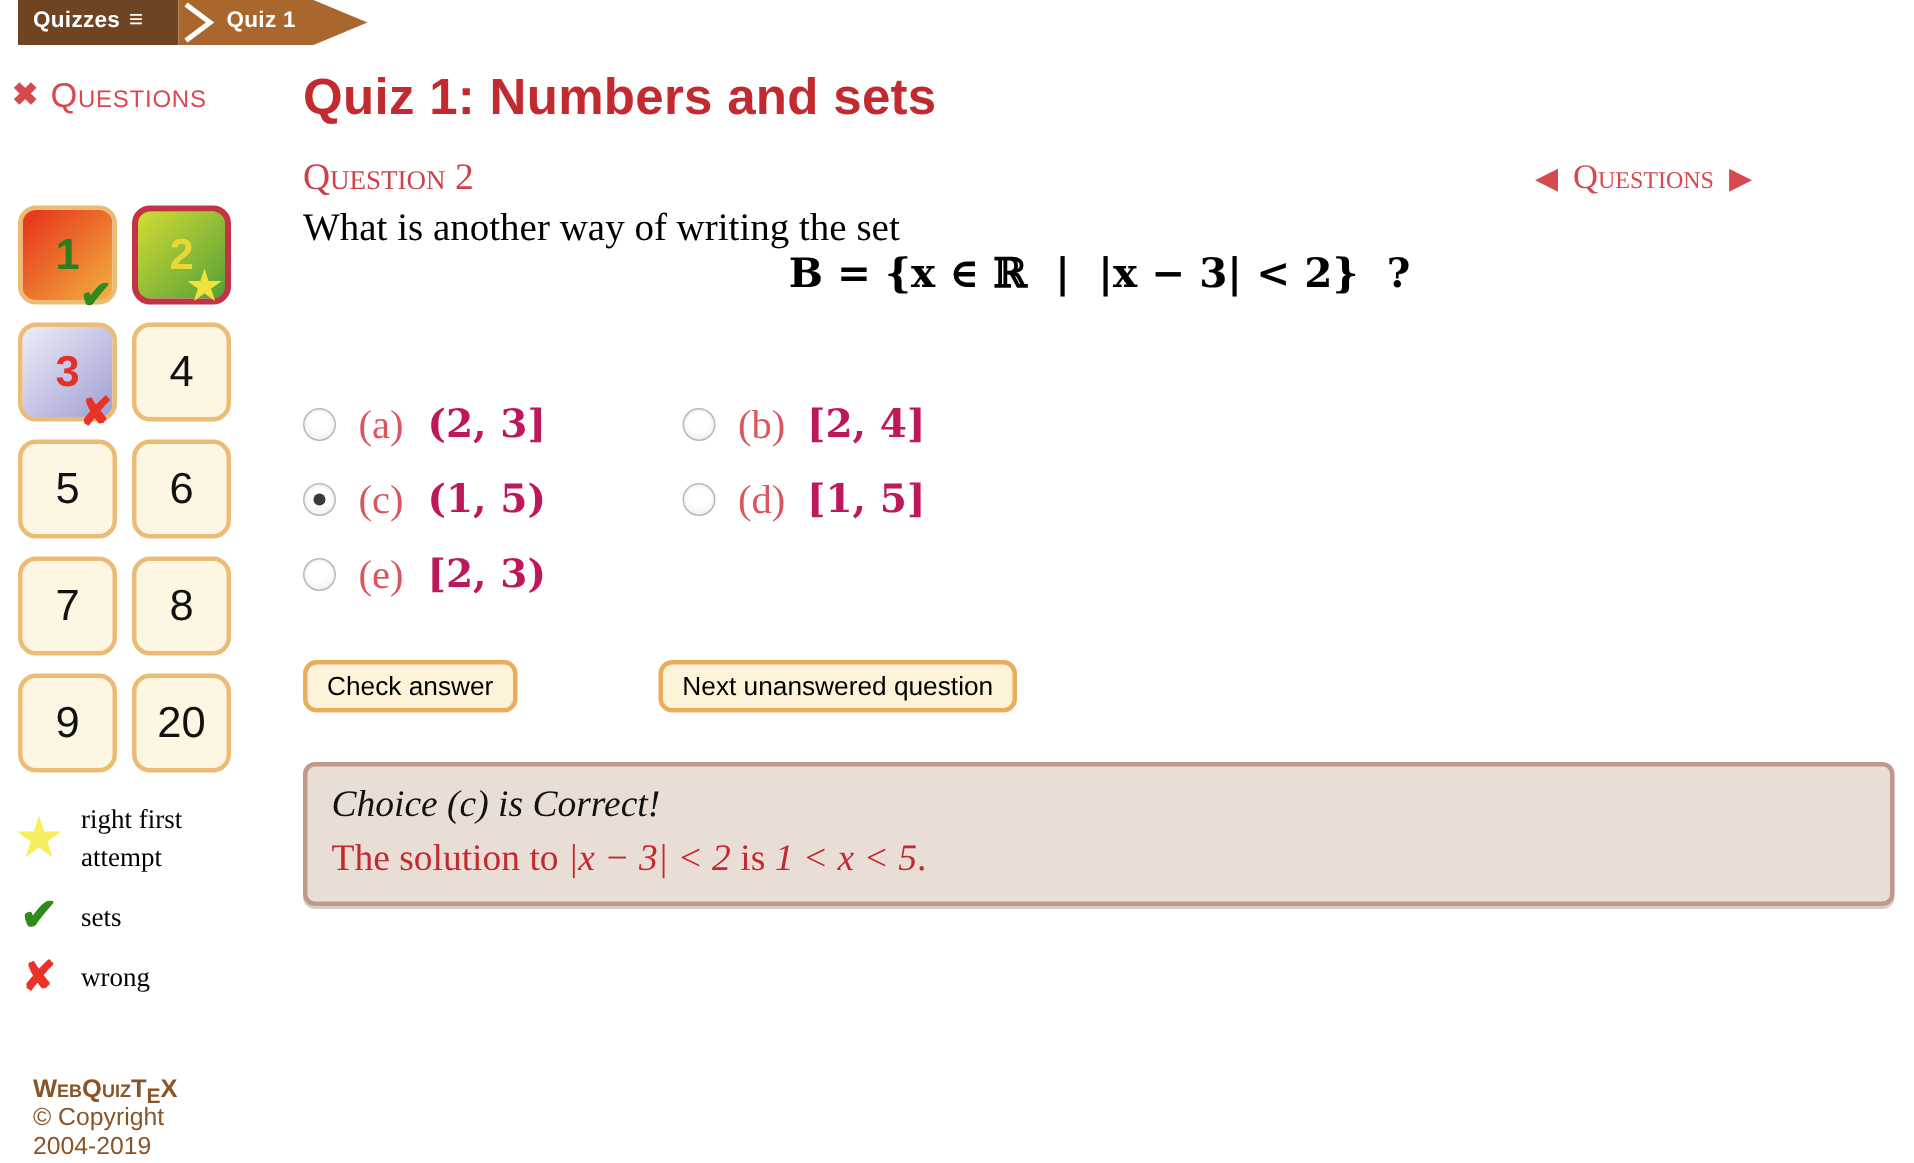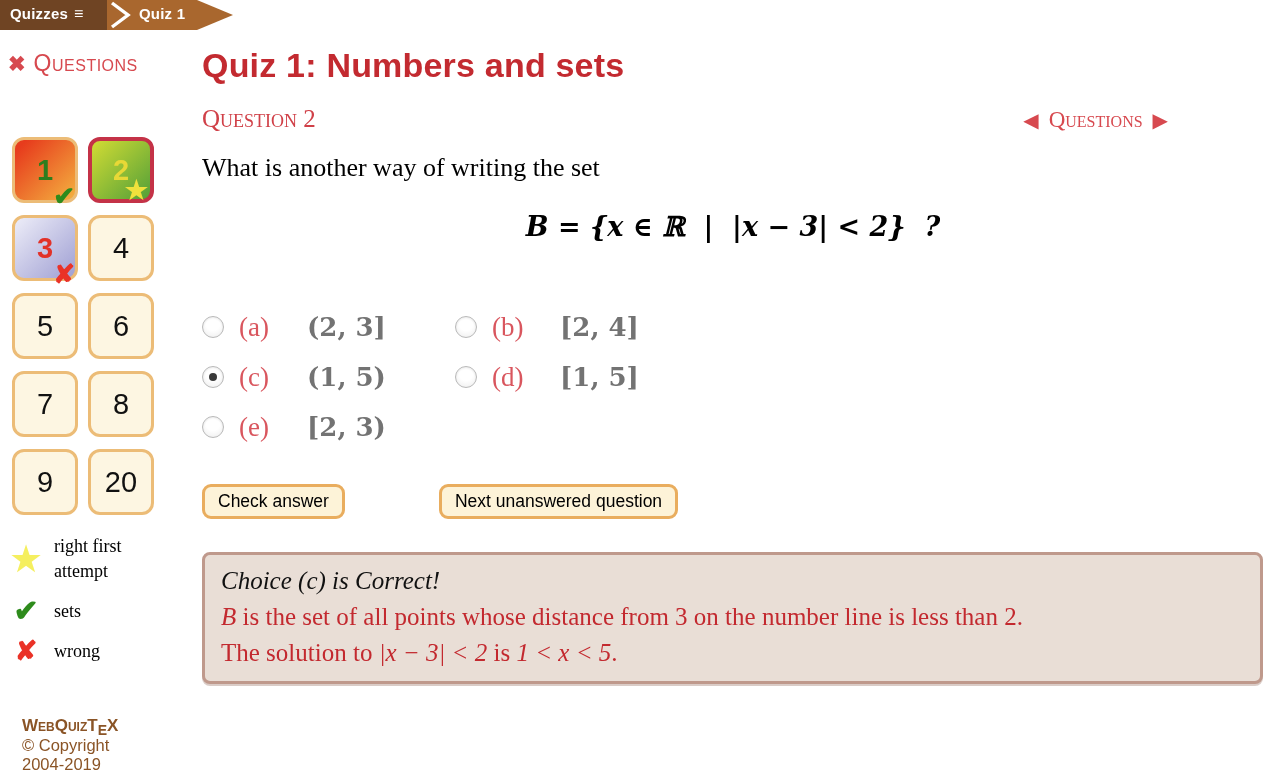--- a/index.html
+++ b/index.html
@@ -1,20 +1,20 @@
 <!DOCTYPE html>
 <html><head>
 <meta charset="utf-8">
 <style>
   * { margin:0; padding:0; box-sizing:border-box; }
   html,body { width:1276px; height:775px; background:#fff; overflow:hidden; }
   .page { position:relative; width:1276px; height:775px; font-family:"Liberation Sans",sans-serif; }
 
   
-  .crumbbar { position:absolute; top:0; left:0; width:240px; height:30px; }
+  .crumbbar { position:absolute; top:0; left:12px; width:240px; height:30px; }
   .crumbbar svg { position:absolute; top:0; left:0; }
   .crumb-label { position:absolute; top:5px; color:#fff; font-weight:bold; font-size:15px; letter-spacing:.2px; }
   .crumb-quizzes { left:10px; }
   .crumb-menu { left:74px; font-size:16px; }
   .crumb-quiz1 { left:139px;text-align:center; }
 
   
   .sb-header { position:absolute; top:50px; left:8px; display:flex; align-items:center; gap:8px; }
   .sb-x { color:#d7494f; font-size:21px; font-weight:bold; }
   .sb-htxt { color:#d7494f; font-size:23px; font-variant:small-caps; letter-spacing:.5px; }
@@ -41,38 +41,38 @@
   .leg-label { font-family:"Liberation Serif",serif; font-size:18px; color:#000; width:112px; line-height:1.4; }
 
   .footer { position:absolute; top:716px; left:22px; width:160px; text-align:left;
             color:#8a5426; font-size:16.5px; line-height:19px; }
   .brand { font-weight:bold; font-variant:small-caps; font-size:17px; }
   .brand .texE { display:inline-block; transform:translateY(4px); font-size:14px; }
 
   
   .main { position:absolute; top:40px; left:202px; width:1062px; }
   .title { color:#c32a30; font-size:34px; font-weight:bold; margin-top:6px; letter-spacing:.2px; }
-  .qrow { display:flex; justify-content:space-between; align-items:flex-end; margin-top:20px; }
+  .qrow { display:flex; justify-content:space-between; align-items:flex-start; margin-top:20px; }
   .qlabel { font-family:"Liberation Serif",serif; font-variant:small-caps; font-size:25px; color:#d04048; }
   .qnav { display:flex; align-items:center; gap:10px; margin-right:96px; color:#d7494f; }
   .qnav .tri { font-size:20px; cursor:pointer; }
   .qnav .navlbl { font-family:"Liberation Serif",serif; font-variant:small-caps; font-size:23px; }
-  .qtext { font-family:"Liberation Serif",serif; font-size:26px; color:#000; margin-top:20px; }
-  .formula { text-align:center; margin-top:28px; font-family:"DejaVu Serif",serif;
-             font-style:italic; font-weight:600; font-size:27px; color:#000; white-space:pre-wrap; }
+  .qtext { font-family:"Liberation Serif",serif; font-size:26px; color:#000; margin-top:4px; }
+  .formula { text-align:center; font-family:"DejaVu Serif",serif;
+             font-weight:600; font-size:27px; color:#000; white-space:pre-wrap; }
 
   .options { margin-top:66px; display:grid; grid-template-columns:253px 440px; gap:12px 0; }
   .option { display:flex; align-items:center; height:38px; cursor:pointer; }
   .radio { width:22px; height:22px; border-radius:50%; border:1px solid #b9b9b9; flex:0 0 22px;
            background:radial-gradient(circle at 50% 35%, #ffffff 40%, #ececec 100%);
            box-shadow:inset 0 1px 2px rgba(0,0,0,.08); position:relative; cursor:pointer; }
   .radio.checked::after { content:""; position:absolute; left:6px; top:6px; width:8px; height:8px;
                           border-radius:50%; background:#3a3a3a; }
   .opt-letter { color:#d9565e; font-family:"Liberation Serif",serif; font-size:27px; margin-left:15px; width:46px; }
-  .opt-value { color:#737373; font-family:"DejaVu Serif",serif; font-weight:700; font-size:26px; margin-left:22px; }
+  .opt-value { color:#be185d; font-family:"DejaVu Serif",serif; font-weight:700; font-size:26px; }
 
   .btnrow { margin-top:38px; display:flex;align-items:center; }
   .actbtn { background:#fdf3d8; border:3px solid #e9ad5e; border-radius:9px; font-family:"Liberation Sans",sans-serif;
             font-size:17.5px; color:#000; padding:4px 13px; cursor:pointer; }
   .actbtn + .actbtn { margin-left:94px; }
 
   .feedback { margin-top:33px; width:1061px; background:#e9ded6; border:3px solid #bf998c; border-radius:8px;
               padding:8px 16px 10px 16px; box-shadow:0 2px 0 rgba(150,110,95,.35);
               font-family:"Liberation Serif",serif; font-size:25px; line-height:1.44; }
   .fb-head { color:#111; font-style:italic; }
@@ -201,18 +201,17 @@
       </div>
     </div>
 
     <div class="btnrow">
       <button class="actbtn">Check answer</button>
       <button class="actbtn">Next unanswered question</button>
     </div>
 
     <div class="feedback">
       <div class="fb-head">Choice (c) is Correct!</div>
-      <div class="fb-red"><span class="fb-math">B</span><span> is the set of all points whose distance from 3 on the number line is less than 2.</span></div>
       <div class="fb-red"><span>The solution to </span><span class="fb-math">|x − 3| &lt; 2</span><span> is </span><span class="fb-math">1 &lt; x &lt; 5</span><span>.</span></div>
     </div>
   </div>
 
 </div>
 
 </body></html>

